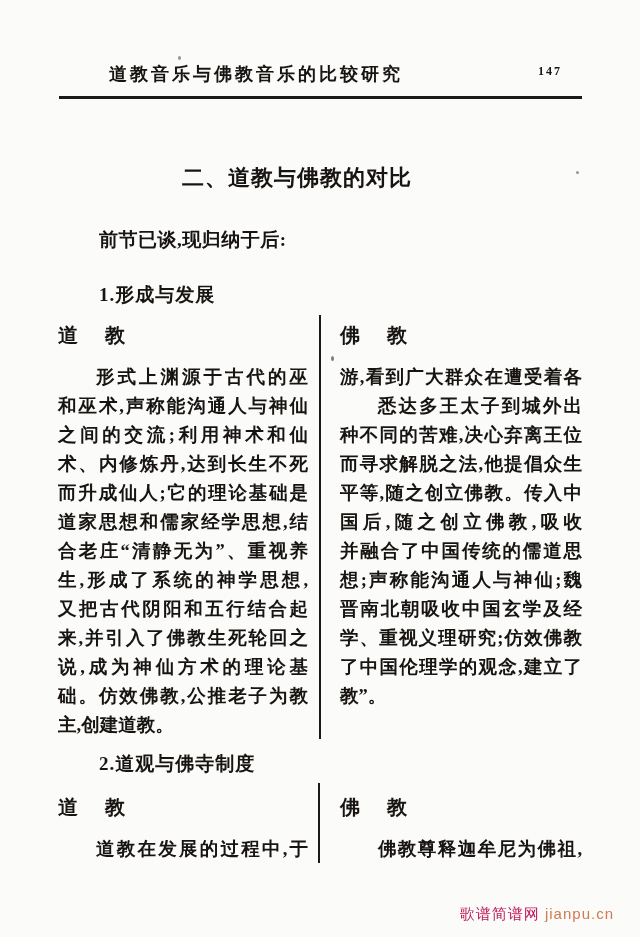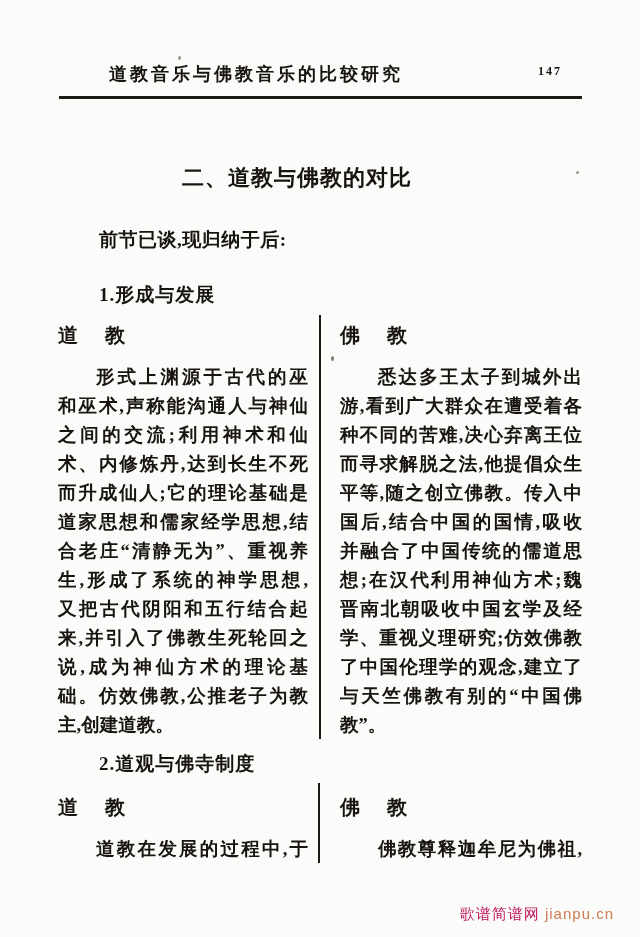--- a/index.html
+++ b/index.html
@@ -105,32 +105,31 @@
           <div class="line">又把古代阴阳和五行结合起</div>
           <div class="line">来,并引入了佛教生死轮回之</div>
           <div class="line">说,成为神仙方术的理论基</div>
           <div class="line">础。仿效佛教,公推老子为教</div>
           <div class="line last">主,创建道教。</div>
         </div>
     </div>
     <div class="col col-right">
       <div class="col-header">佛 教</div>
       <div class="col-body">
+          <div class="line">游,看到广大群众在遭受着各</div>
           <div class="line indent">悉达多王太子到城外出</div>
-          <div class="line">游,看到广大群众在遭受着各</div>
           <div class="line">种不同的苦难,决心弃离王位</div>
           <div class="line">而寻求解脱之法,他提倡众生</div>
           <div class="line">平等,随之创立佛教。传入中</div>
-          <div class="line">国后,结合中国的国情,吸收</div>
+          <div class="line">国后,随之创立佛教,吸收</div>
           <div class="line">并融合了中国传统的儒道思</div>
-          <div class="line">想;在汉代利用神仙方术;魏</div>
+          <div class="line">想;声称能沟通人与神仙;魏</div>
           <div class="line">晋南北朝吸收中国玄学及经</div>
           <div class="line">学、重视义理研究;仿效佛教</div>
           <div class="line">了中国伦理学的观念,建立了</div>
-          <div class="line">与天竺佛教有别的“中国佛</div>
           <div class="line last">教”。</div>
         </div>
     </div>
   </div>
   <div class="v-divider vd1"></div>
 
   <div class="section-heading sh2">2.道观与佛寺制度</div>
 
   <div class="columns cols2">
     <div class="col col-left">

